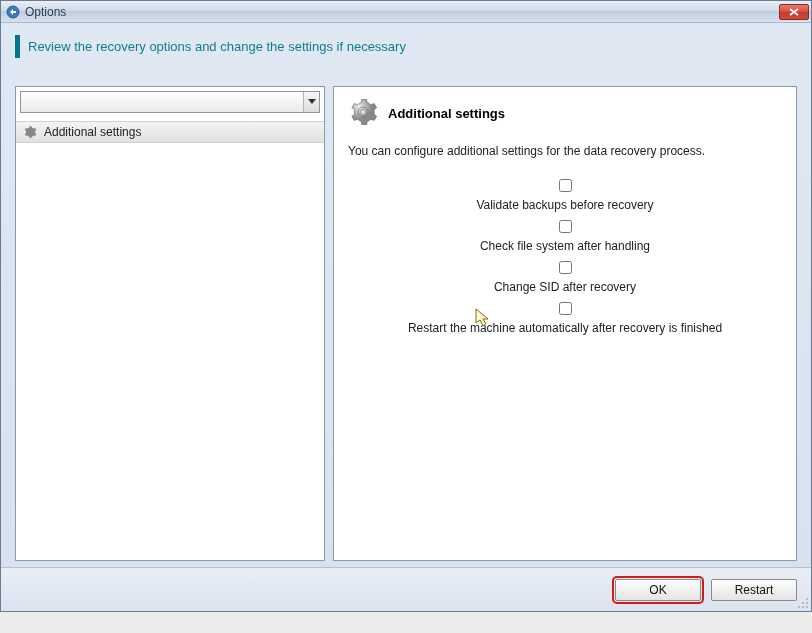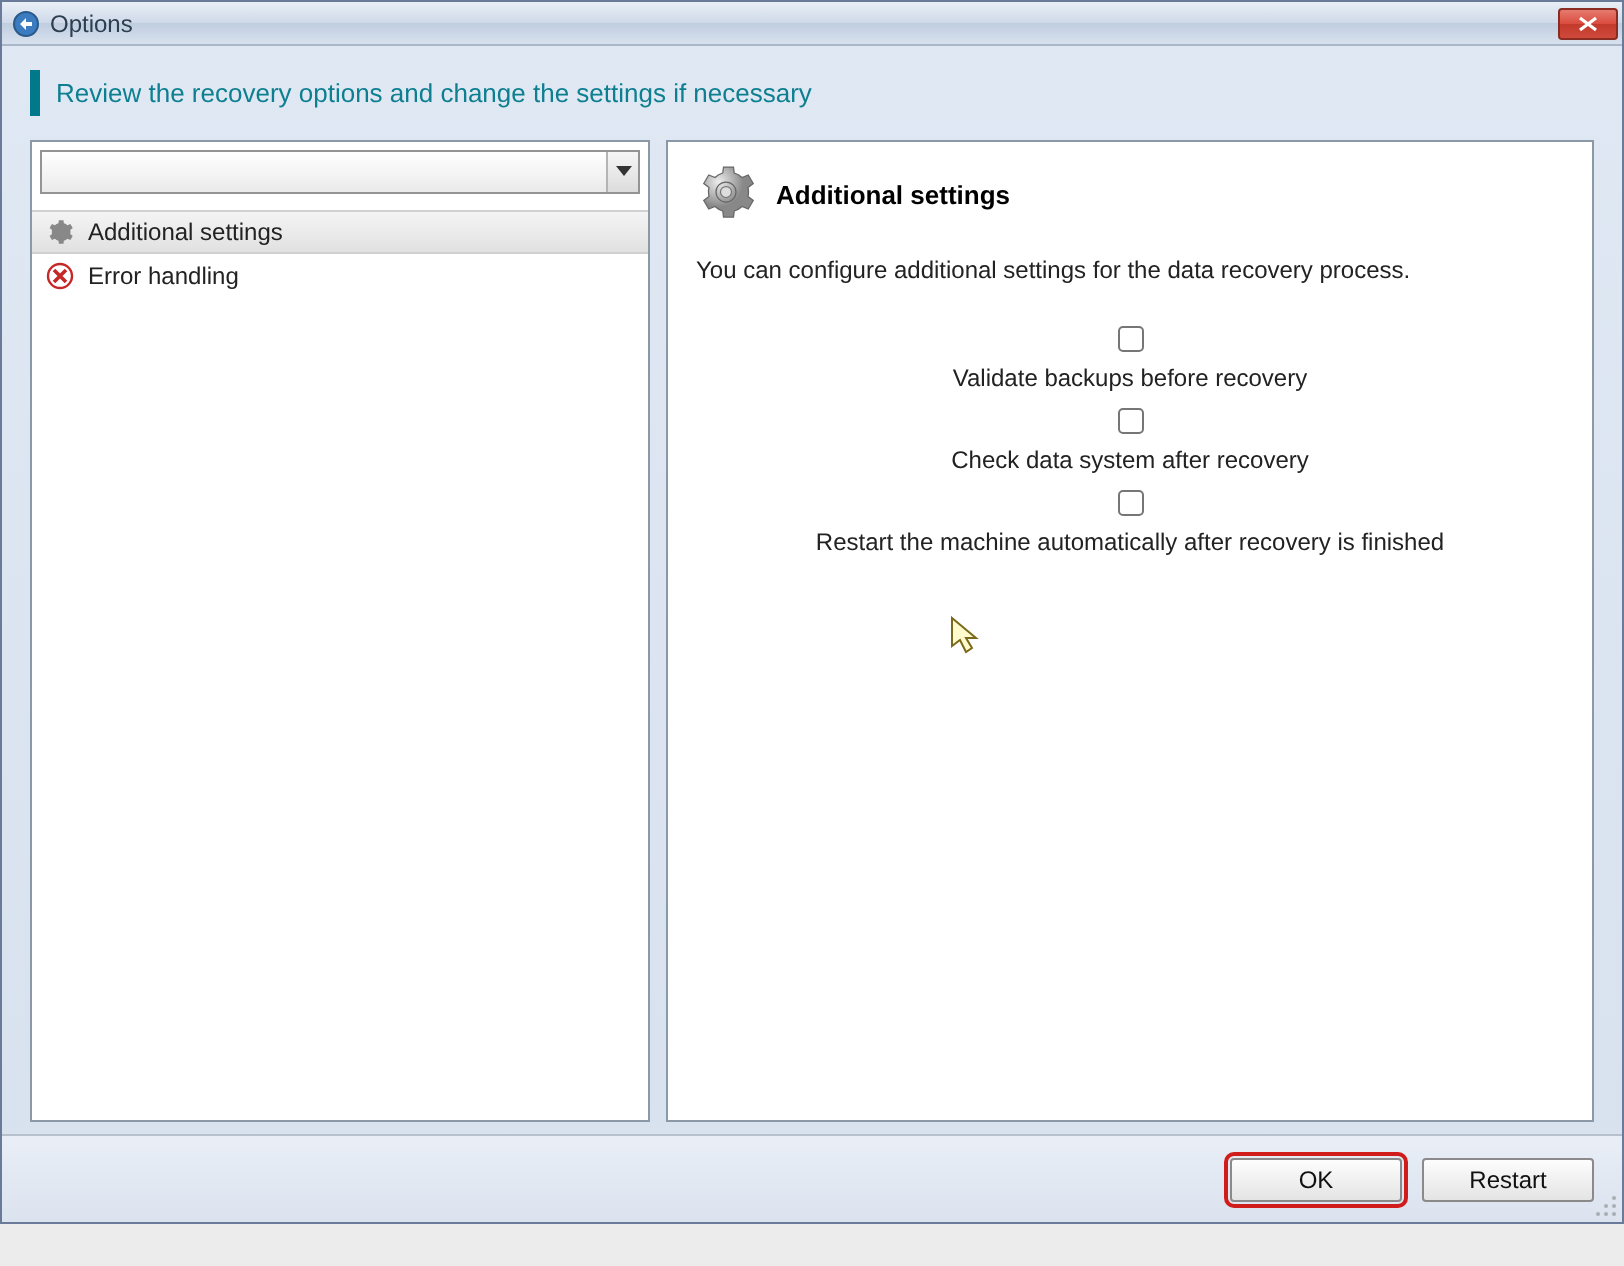--- a/index.html
+++ b/index.html
@@ -42,21 +42,21 @@
     width: 30px; height: 16px;
     background: linear-gradient(to bottom, #e67a6e 0%, #d94b3d 50%, #c13a2c 50%, #cf4a3c 100%);
     border: 1px solid #8a2c22;
     border-radius: 2px;
     display: flex; align-items: center; justify-content: center;
     color: #fff;
     font-weight: bold;
   }
   .close-btn svg { display:block; }
   .header-banner {
-    margin: 12px 14px 6px 14px;
+    margin: 12px 14px 22px 14px;
     padding: 4px 0 4px 8px;
     border-left: 5px solid #007a8a;
     color: #0d7f90;
     font-size: 13px;
   }
   .content-area {
     flex: 1;
     display: flex;
     gap: 8px;
     padding: 6px 14px 6px 14px;
@@ -209,29 +209,20 @@
       </div>
       <div class="nav-list">
         <div class="nav-item selected">
           <span class="nav-icon">
             <svg width="14" height="14" viewBox="0 0 24 24">
                 <path fill="#888" d="M12 8a4 4 0 100 8 4 4 0 000-8zm9 4a7.9 7.9 0 00-.2-1.8l2.1-1.6-2-3.4-2.5 1a8 8 0 00-3.1-1.8L15 2h-4l-.3 2.4a8 8 0 00-3.1 1.8l-2.5-1-2 3.4 2.1 1.6A7.9 7.9 0 005 12c0 .6.1 1.2.2 1.8l-2.1 1.6 2 3.4 2.5-1a8 8 0 003.1 1.8L11 22h4l.3-2.4a8 8 0 003.1-1.8l2.5 1 2-3.4-2.1-1.6c.1-.6.2-1.2.2-1.8z"></path>
               </svg>
           </span>
           <span>Additional settings</span>
         </div>
-        <div class="nav-item">
-          <span class="nav-icon">
-            <svg width="14" height="14" viewBox="0 0 14 14">
-                <circle cx="7" cy="7" r="6" fill="#fff" stroke="#c62828" stroke-width="1.2"></circle>
-                <path d="M4 4 L10 10 M10 4 L4 10" stroke="#c62828" stroke-width="1.8"></path>
-              </svg>
-          </span>
-          <span>Error handling</span>
-        </div>
       </div>
     </div>
 
     <div class="right-pane">
       <div class="section-header">
         <span>
           <svg width="30" height="30" viewBox="0 0 24 24">
             <defs>
                 <radialGradient id="gg" cx="30%" cy="30%">
                   <stop offset="0%" stop-color="#eee"></stop>
@@ -245,21 +236,25 @@
         <span class="section-title">Additional settings</span>
       </div>
       <div class="section-desc">You can configure additional settings for the data recovery process.</div>
 
       <label class="checkbox-row">
         <input type="checkbox" style="">
         <span>Validate backups before recovery</span>
       </label>
       <label class="checkbox-row">
         <input type="checkbox" style="">
-        <span>Check data system after recovery</span>
+        <span>Check file system after handling</span>
+      </label>
+      <label class="checkbox-row">
+        <input type="checkbox" style="">
+        <span>Change SID after recovery</span>
       </label>
       <label class="checkbox-row">
         <input type="checkbox" style="">
         <span>Restart the machine automatically after recovery is finished</span>
       </label>
     </div>
   </div>
 
   <div class="footer">
     <button class="btn highlight">OK</button>

